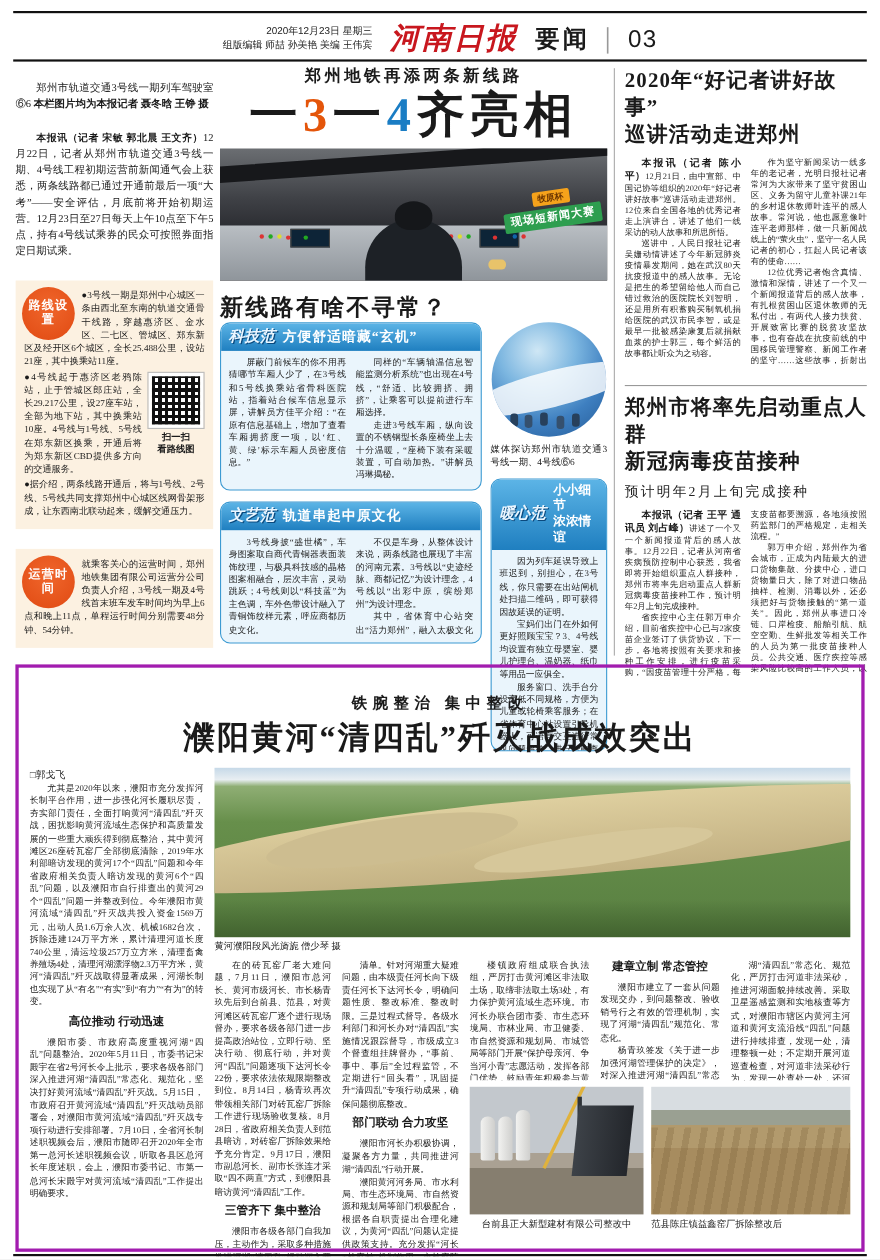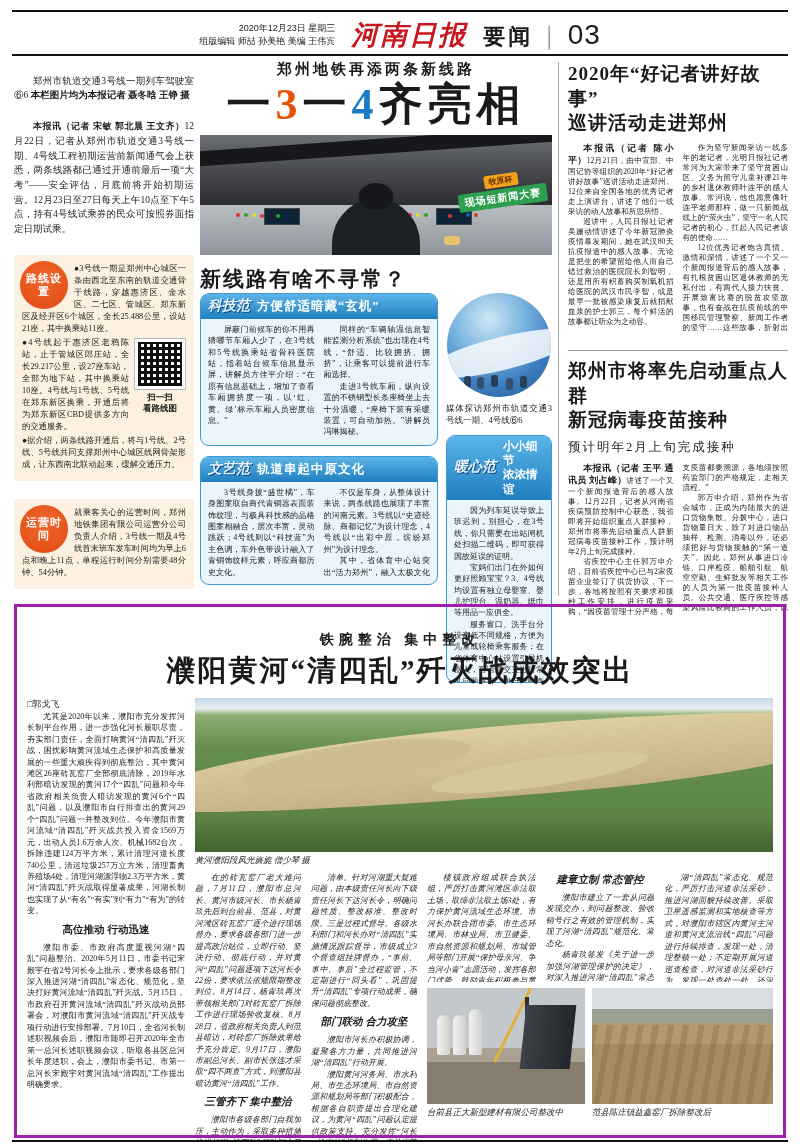--- a/index.html
+++ b/index.html
@@ -7,21 +7,21 @@
         font-family:"Liberation Serif","DejaVu Serif",serif;color:#1a1a1a;overflow:hidden;}
   .sans{font-family:"Liberation Sans","DejaVu Sans",sans-serif;}
   
   .topline{position:absolute;left:12px;right:12px;top:10px;height:2px;background:#111;}
   .header{position:absolute;left:12px;right:12px;top:16px;height:38px;border-bottom:2px solid #111;
           display:flex;align-items:center;justify-content:center;gap:16px;}
   .hd-meta{font-size:9px;text-align:right;line-height:1.5;color:#222;}
   .masthead{font-size:27px;font-weight:bold;font-style:italic;color:#c8171e;letter-spacing:2px;}
   .sect{font-size:22px;font-weight:bold;letter-spacing:3px;}
   .sectbar{color:#999;font-weight:normal;font-size:24px;margin:0 4px;}
-  .pageno{font-size:28px;font-weight:normal;letter-spacing:1px;}
+  .pageno{font-size:22px;font-weight:normal;letter-spacing:1px;}
   
   .main-left{position:absolute;left:14px;top:64px;width:180px;height:532px;overflow:hidden;}
   .photo-note{font-size:9.5px;line-height:1.55;text-align:justify;text-indent:2em;}
   .lead{font-size:9.5px;line-height:1.55;text-align:justify;text-indent:2em;margin-top:16px;}
   b.lbl{font-family:"Liberation Sans","DejaVu Sans",sans-serif;font-size:9px;}
   .obox{background:#fcf1e1;margin-top:18px;padding:8px;font-size:8.3px;line-height:1.45;
         text-align:justify;overflow:hidden;}
   .obadge{float:left;width:48px;height:48px;border-radius:50%;
           background:radial-gradient(circle at 50% 38%,#f0662c,#e04a12);color:#fff;
           display:flex;align-items:center;justify-content:center;text-align:center;
@@ -98,21 +98,21 @@
           box-sizing:border-box;padding:24px 10px;}
   .pkicker{text-align:center;font-size:14px;font-weight:bold;letter-spacing:5px;}
   .phead{text-align:center;font-size:29px;font-weight:bold;letter-spacing:2px;margin-top:2px;}
   .pbody{display:flex;gap:10px;margin-top:7px;height:444px;}
   .pcol{font-size:8px;line-height:1.43;text-align:justify;overflow:hidden;}
   .pcol p{margin:0;text-indent:2em;}
   .pcolA{width:158px;}
   .pby{font-size:9px;margin:0 0 4px;text-indent:0 !important;font-family:"Liberation Sans",sans-serif;}
   .ph{font-weight:bold;text-align:center;font-size:10.5px;margin:5px 0;text-indent:0 !important;
       font-family:"Liberation Sans",sans-serif;}
-  .pright{flex:1;display:flex;flex-direction:column;min-width:0;font-style:italic;}
+  .pright{flex:1;display:flex;flex-direction:column;min-width:0;}
   .river{position:relative;height:154px;overflow:hidden;
          background:linear-gradient(180deg,#c6d9e8 0%,#e8eef2 7%,#8fae74 11%,#678f4b 32%,#587f41 100%);}
   .river:before{content:"";position:absolute;left:-12%;top:18%;width:130%;height:46%;
          background:linear-gradient(180deg,#decf9f,#c3b183);
          border-radius:48% 52% 40% 60%/65% 45% 55% 35%;transform:rotate(-5deg);}
   .river:after{content:"";position:absolute;left:8%;top:30%;width:40%;height:26%;background:#cdbd90;
          border-radius:50%;transform:rotate(-8deg);box-shadow:180px 34px 0 -6px #d6c79a;}
   .riverfg{position:absolute;bottom:0;left:0;right:0;height:22%;
          background:linear-gradient(180deg,rgba(66,99,48,0),#42632f);}
   .rcap{font-size:8.5px;margin:3px 0 5px;}
@@ -130,21 +130,21 @@
   .frame{position:absolute;right:12px;bottom:30%;width:50px;height:64px;
        background:linear-gradient(90deg,#3d4248,#23262b);transform:skewX(-6deg);}
   .crane{position:absolute;left:66px;bottom:36%;width:3px;height:86px;background:#e0b23c;
        transform:rotate(26deg);transform-origin:bottom;}
   .pole{position:absolute;left:98px;bottom:34%;width:4px;height:68px;background:#2e3237;}
   .ph2{position:relative;flex:1;height:116px;overflow:hidden;
        background:linear-gradient(180deg,#d8dde1 0 18%,#9aa092 18% 30%,#b29a6d 30% 48%,#a78c5f 48% 100%);}
   .ph2:after{content:"";position:absolute;inset:32% 0 0 0;
        background:repeating-linear-gradient(100deg,rgba(120,95,55,.28) 0 6px,rgba(0,0,0,0) 6px 15px);}
   .pcaps{display:flex;gap:7px;font-size:8.5px;margin-top:3px;}
-  .pcap1{width:158px;} .pcap2{flex:1;}
+  .pcap1{width:158px;text-align:center;} .pcap2{flex:1;}
   .botline{position:absolute;left:12px;right:12px;bottom:3px;height:2px;background:#111;}
   .c3{font-weight:bold;} .c4{font-weight:bold;}
 </style>
 </head>
 <body>
 
 <div class="page">
   <div class="topline"></div>
 
   <div class="header sans">

